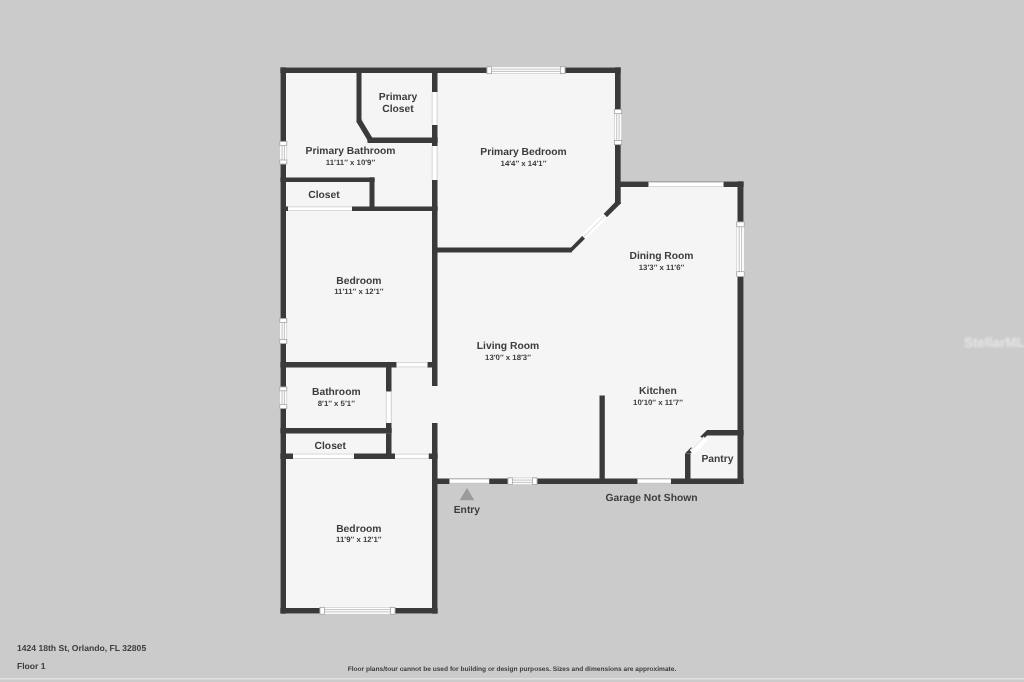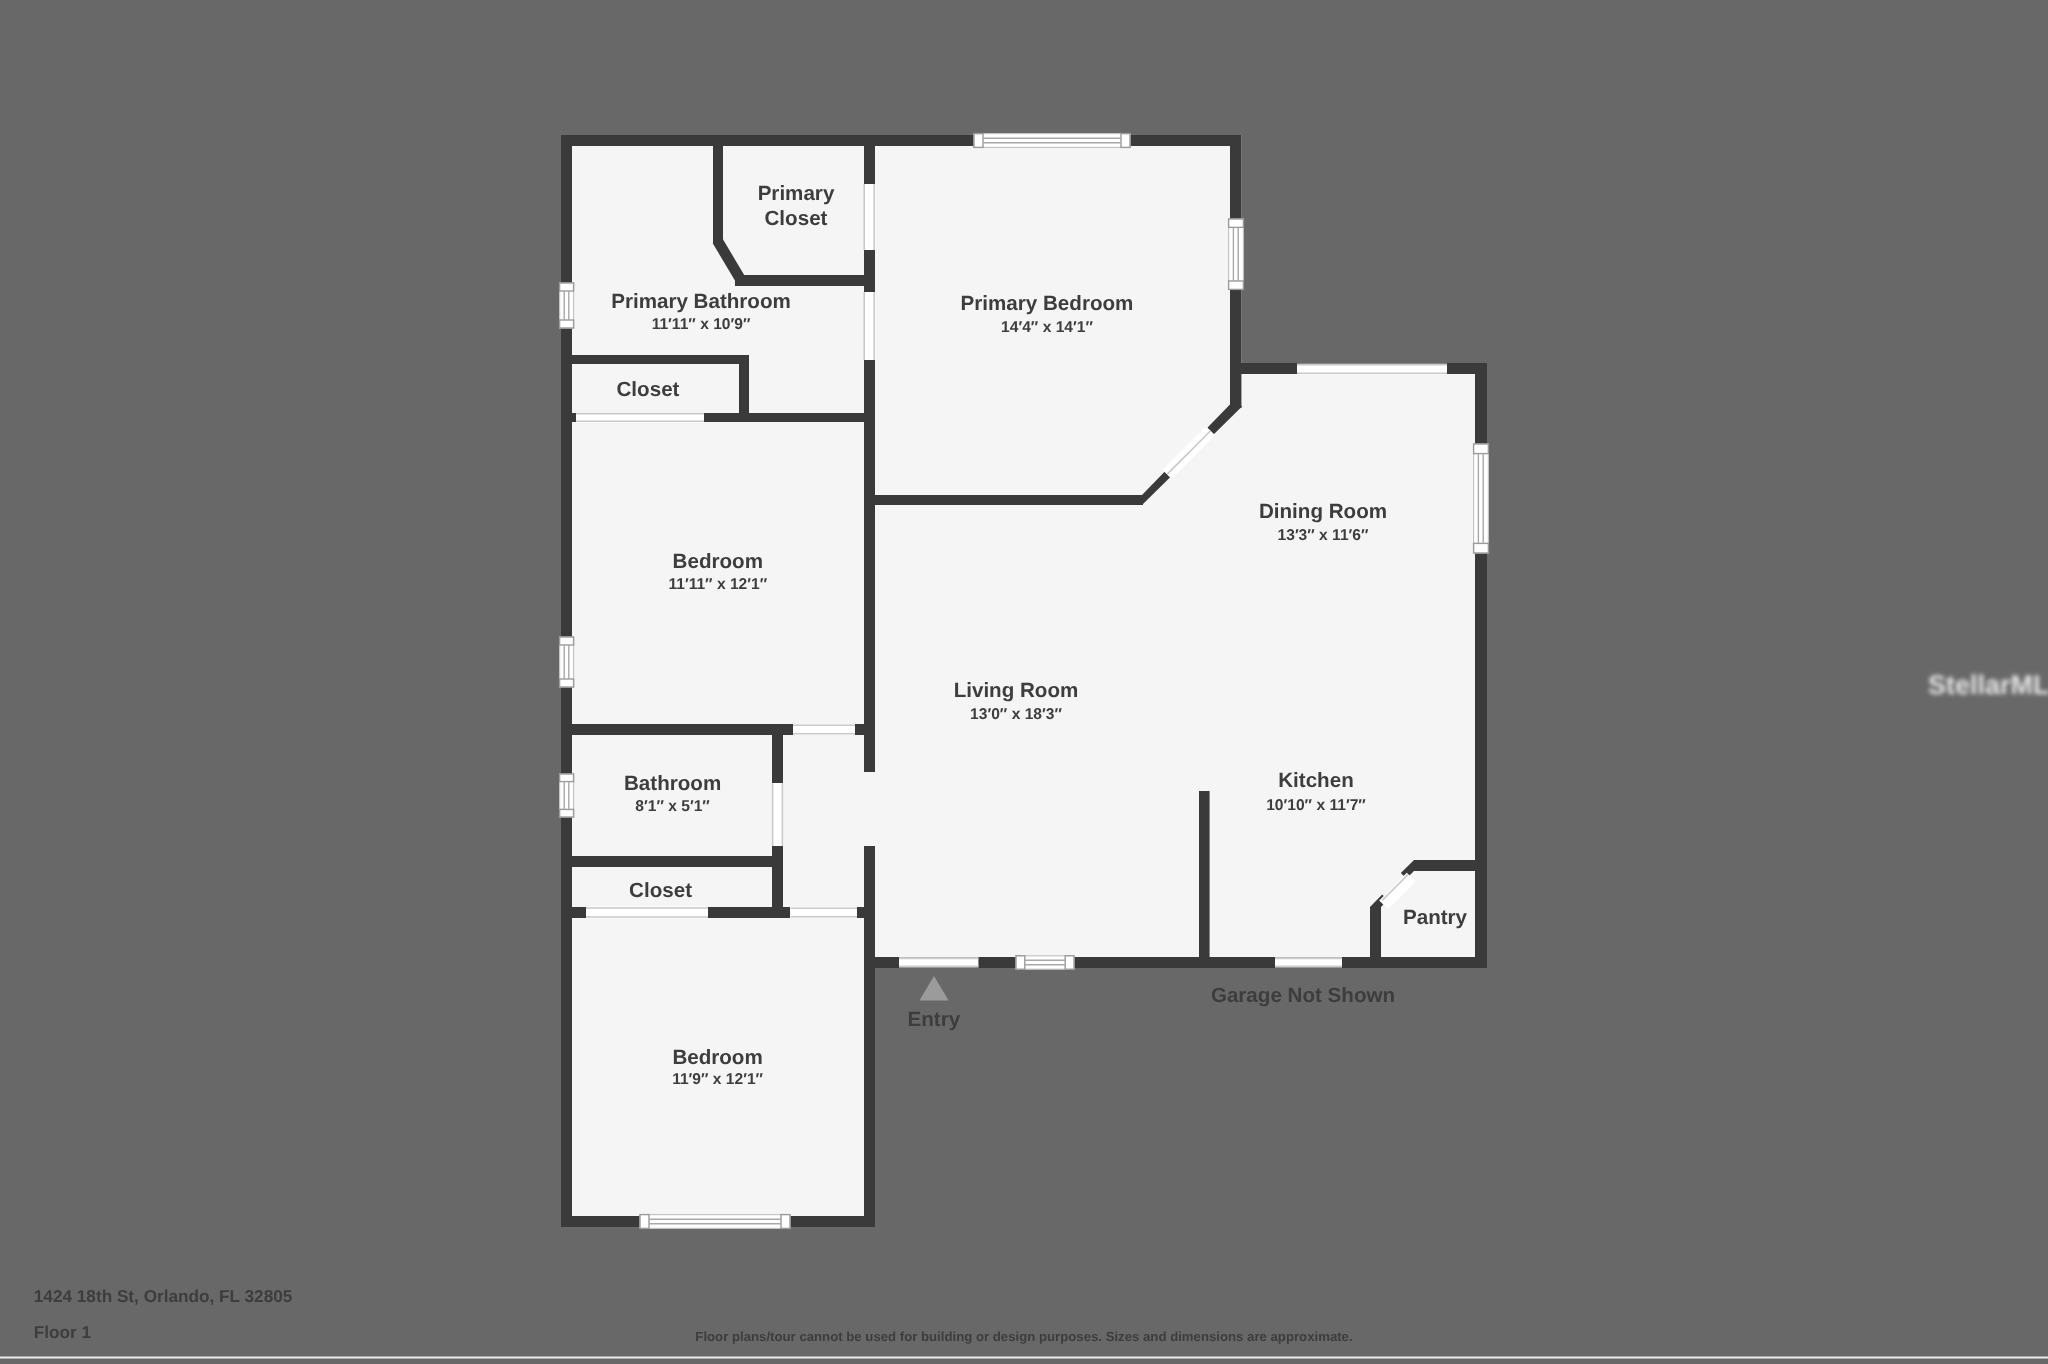--- a/index.html
+++ b/index.html
@@ -1,16 +1,16 @@
 <!DOCTYPE html>
 <html><head>
 <meta charset="utf-8">
 <style>
   html,body{margin:0;padding:0;background:#ffffff;}
-  .page{position:relative;width:1024px;height:682px;background:#ef4444;overflow:hidden;filter:grayscale(1);
+  .page{position:relative;width:1024px;height:682px;background:#5eead4;overflow:hidden;filter:grayscale(1);
         font-family:"Liberation Sans", sans-serif;}
   svg{position:absolute;left:0;top:0;}
   text{font-family:"Liberation Sans", sans-serif;fill:#3d3d3d;}
   .rn{font-size:10.3px;font-weight:700;}
   .dm{font-size:7.8px;font-weight:700;}
 </style>
 </head>
 <body>
 <div class="page">
 <svg width="1024" height="682" viewBox="0 0 1024 682" text-rendering="geometricPrecision">

